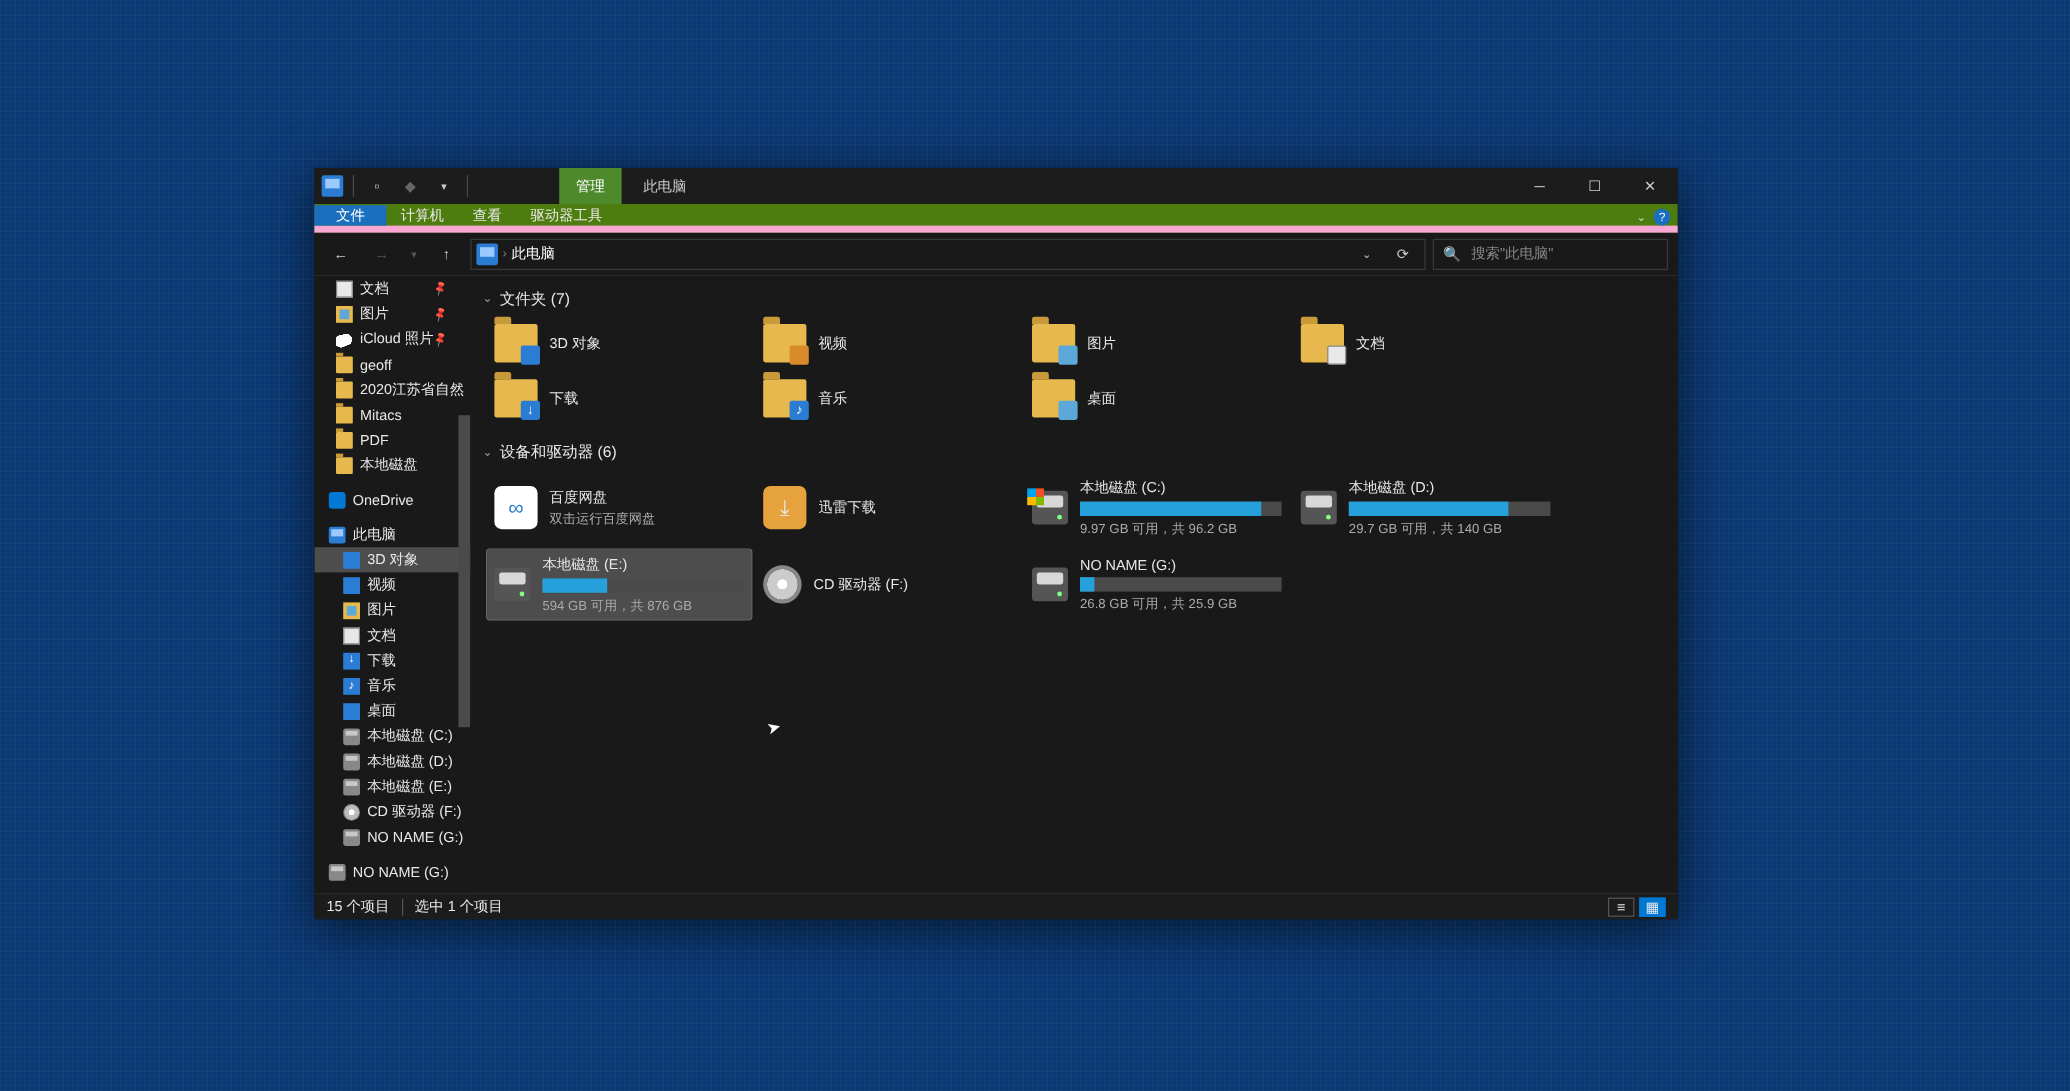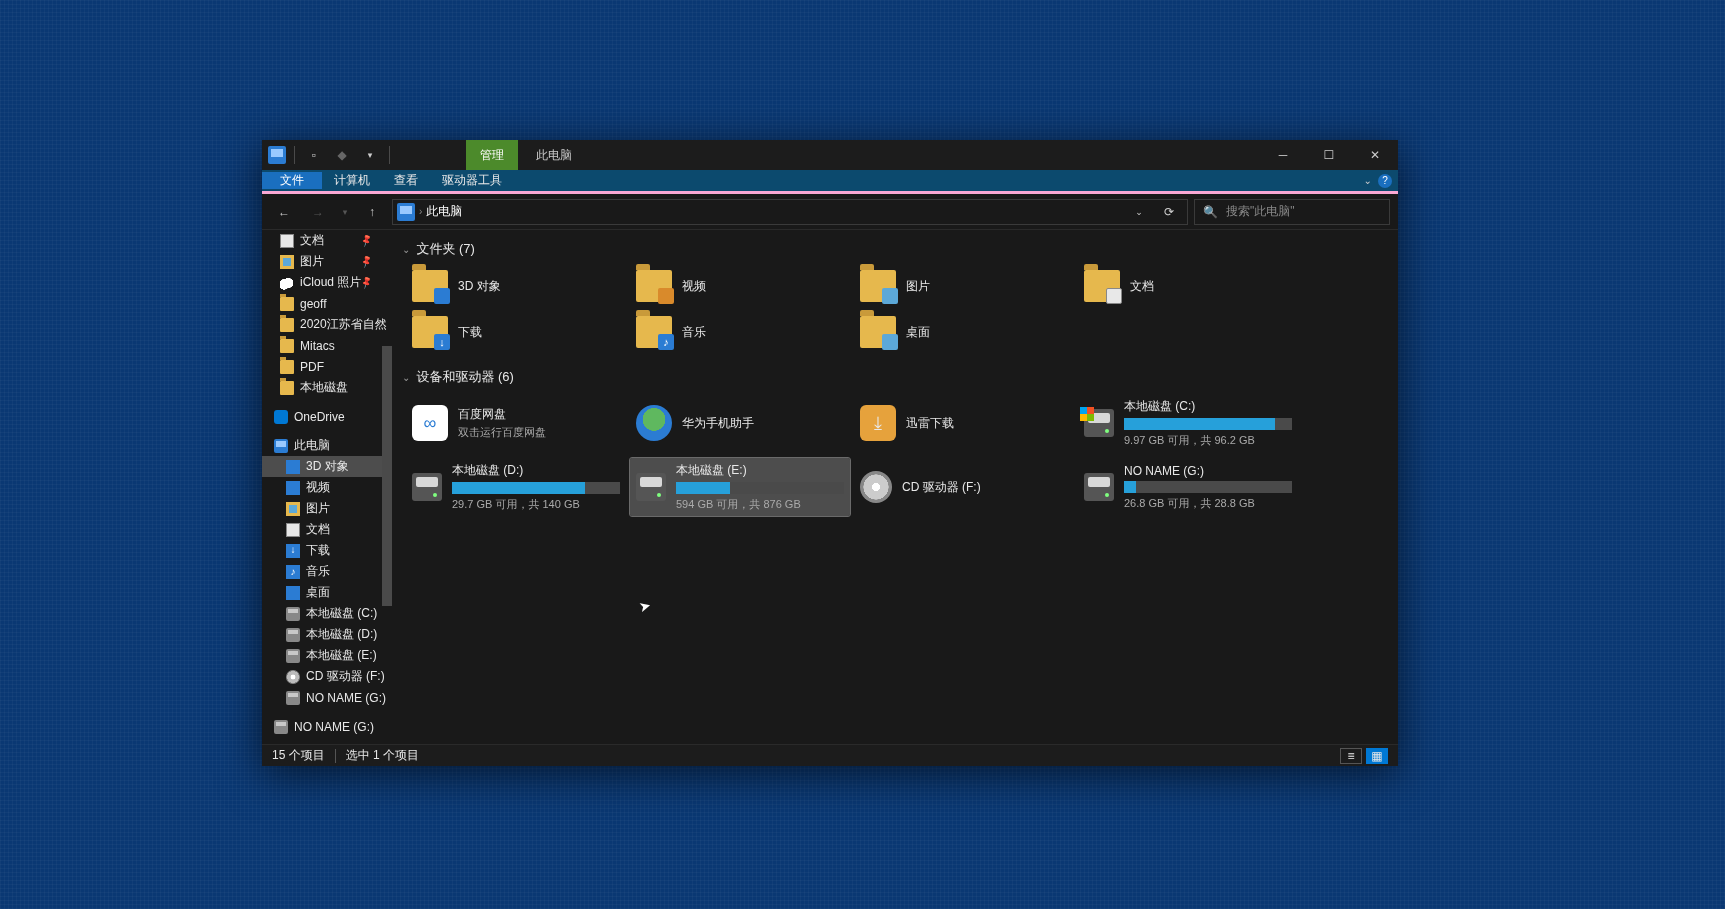--- a/index.html
+++ b/index.html
@@ -22,21 +22,21 @@
   .titlebar-icon { width: 18px; height: 18px; background: #2b7cd3; border-radius: 2px; position: relative; }
   .titlebar-icon::after { content: ""; position: absolute; inset: 3px 3px 7px 3px; background: #99c9ff; }
   .qat-sep { width: 1px; height: 18px; background: #4a4a4a; margin: 0 2px; }
   .qat-btn { width: 22px; height: 22px; display: flex; align-items: center; justify-content: center; color: #ccc; }
   .ribbon-tab-ctx { background: #4c8a2b; color: #fff; padding: 0 14px; display: flex; align-items: center; font-size: 12px; margin-left: 68px; }
   .title-text { padding: 0 18px; display: flex; align-items: center; color: #ccc; }
   .titlebar-spacer { flex: 1; }
   .win-btns { display: flex; }
   .win-btn { width: 46px; display: flex; align-items: center; justify-content: center; color: #ccc; }
   
-  .menubar { height: 24px; background: #0c4a6e; border-bottom: 3px solid #f9a8d4; display: flex; align-items: center; }
+  .menubar { height: 24px; background: #4d7c0f; border-bottom: 6px solid #f9a8d4; display: flex; align-items: flex-end; }
   .menu-item { padding: 0 12px; display: flex; align-items: center; color: #e8e8e8; font-size: 12px; }
   .menu-item.file { background: #1a6fbf; color: #fff; padding: 0 18px; }
   .menu-spacer { flex: 1; }
   .menu-right { display: flex; align-items: center; gap: 6px; padding-right: 6px; }
   .expand-caret { color: #ccc; font-size: 10px; }
   .help-icon { width: 14px; height: 14px; border-radius: 50%; background: #1a6fbf; color: #fff; display: flex; align-items: center; justify-content: center; font-size: 10px; }
   
   .navbar { height: 36px; background: #191919; display: flex; align-items: center; gap: 6px; padding: 0 8px; border-bottom: 1px solid #2a2a2a; }
   .nav-btn { width: 28px; height: 28px; display: flex; align-items: center; justify-content: center; color: #ccc; }
   .nav-btn.disabled { color: #555; }
@@ -351,26 +351,20 @@
       </div>
       <div class="grid" id="drives-grid">
           <div class="item">
     <div class="app-icon app-baidu">∞</div>
     <div class="item-text">
               <span>百度网盘</span>
               <span class="item-sub">双击运行百度网盘</span>
             </div>
           </div>
           <div class="item">
-    <div class="app-icon app-huawei"></div>
-    <div class="item-text">
-              <span>华为手机助手</span>
-            </div>
-          </div>
-          <div class="item">
     <div class="app-icon app-xunlei">⤓</div>
     <div class="item-text">
               <span>迅雷下载</span>
             </div>
           </div>
           <div class="item">
     <div class="drive-icon">
               <div class="win-drive-badge"></div>
             </div>
     <div class="drive-info">
@@ -407,21 +401,21 @@
               <span>CD 驱动器 (F:)</span>
             </div>
           </div>
           <div class="item">
     <div class="drive-icon"></div>
     <div class="drive-info">
               <span>NO NAME (G:)</span>
               <div class="bar">
                 <div class="bar-fill" style="width:7%"></div>
               </div>
-              <span class="item-sub">26.8 GB 可用，共 28.8 GB</span>
+              <span class="item-sub">26.8 GB 可用，共 25.9 GB</span>
             </div>
           </div>
         </div>
     </div>
   </div>
 
   <div class="statusbar">
     <span>15 个项目</span>
     <div class="status-sep"></div>
     <span>选中 1 个项目</span>

